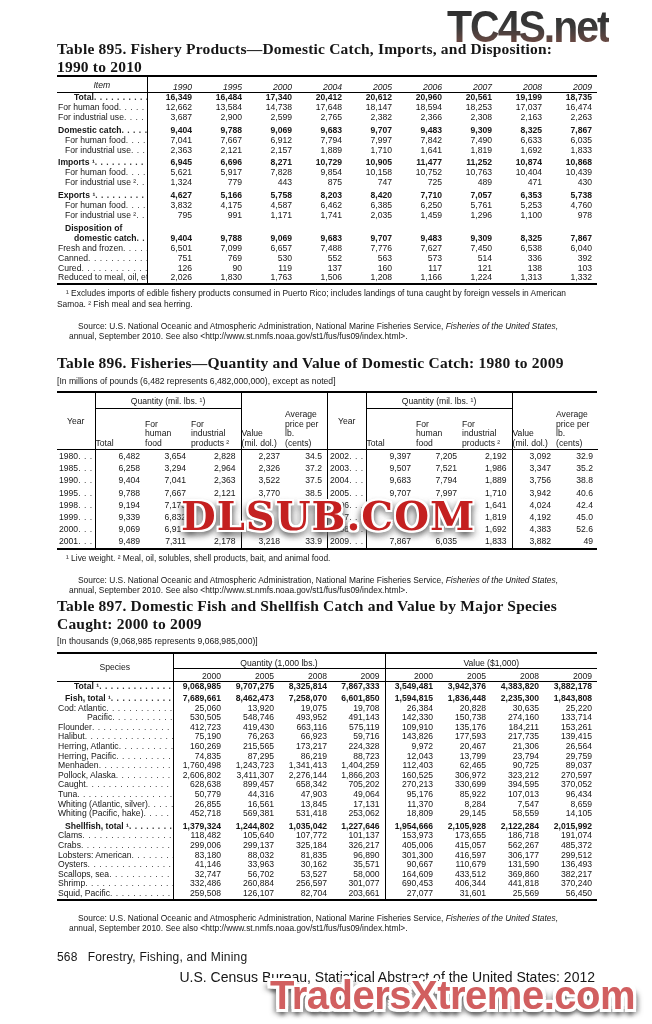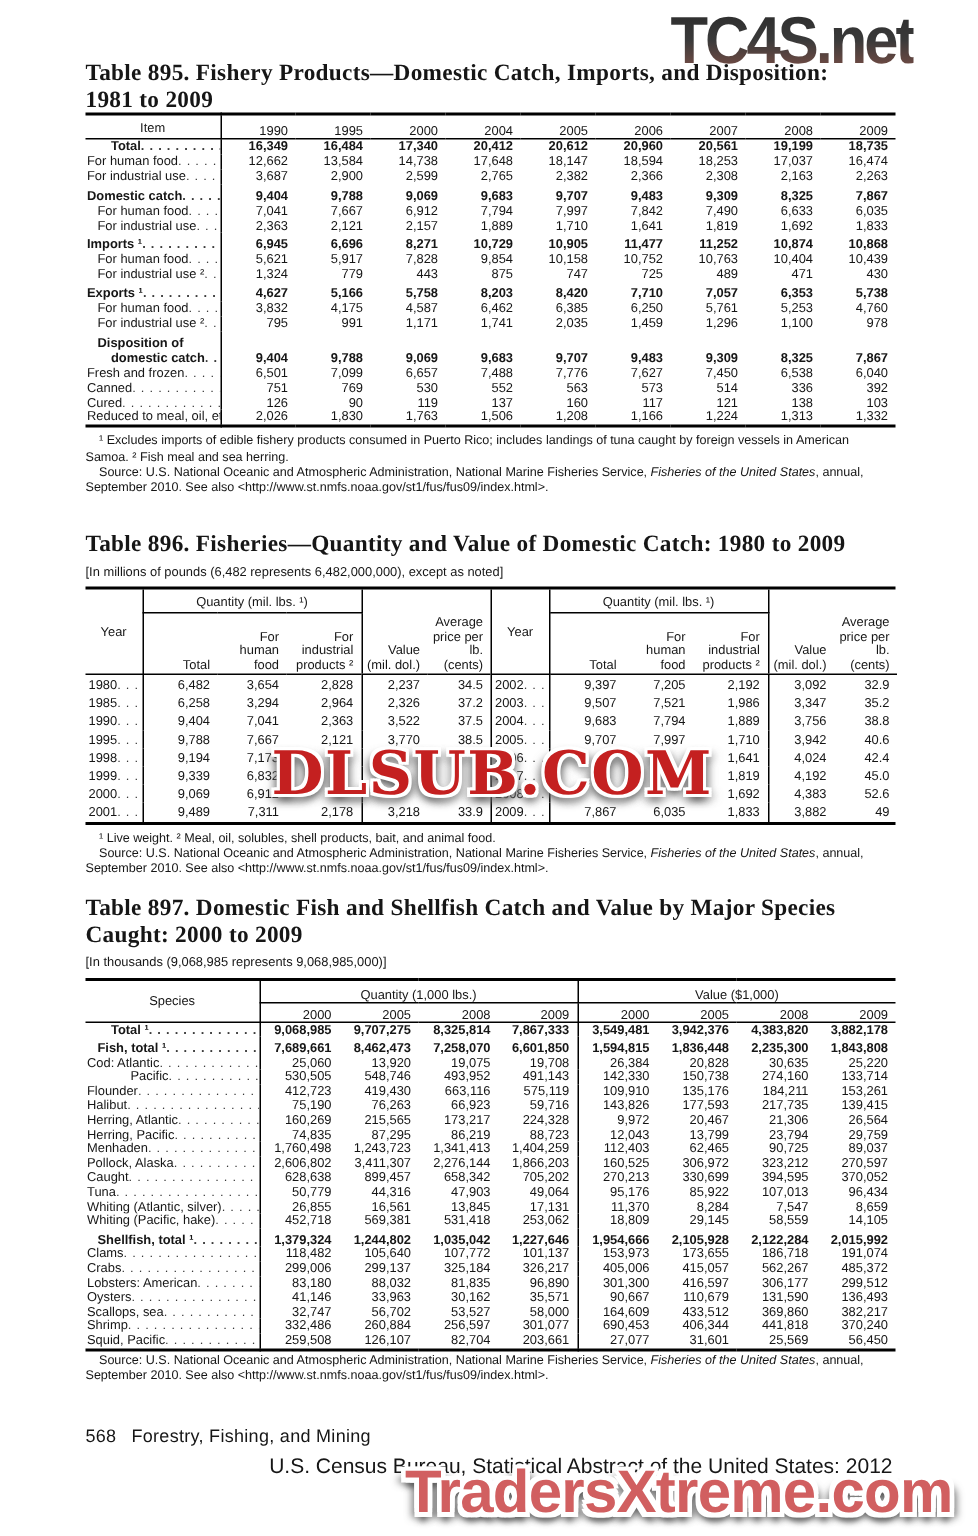--- a/index.html
+++ b/index.html
@@ -21,43 +21,43 @@
   .yh{font-weight:400;}
   .lbl{border-right:1px solid #000;overflow:hidden;}
   .lline{display:flex;}
   .txt{white-space:nowrap;}
   .dots{flex:1;overflow:hidden;white-space:nowrap;color:#3a3a3a;letter-spacing:.5px;}
   .ind0{padding-left:1px;}.ind1{padding-left:8px;}.ind2{padding-left:17px;}.ind3{padding-left:30px;}
   tr.gap td{padding-top:3px;}
   td.vb{vertical-align:bottom;}
   
   .t895 tbody td{line-height:9.9px;}
-  .t895 thead th{height:15px;vertical-align:bottom;}
+  .t895 thead th{height:15px;vertical-align:bottom;font-style:italic;}
   .t895 .item-h{text-align:center;vertical-align:middle;border-right:1px solid #000;}
   
   .halves{display:flex;border-top:2px solid #000;border-bottom:2px solid #000;}
   .half{width:270px;}
   .half.l{border-right:1px solid #000;}
   .t896h tbody td{line-height:12.2px;}
   .t896h .yearh{text-align:center;vertical-align:middle;border-right:1px solid #000;}
   .t896h .qgrph{text-align:center;vertical-align:middle;height:15px;
                 border-bottom:1px solid #000;border-right:1px solid #000;font-weight:400;}
-  .t896h .colh{vertical-align:bottom;text-align:right;padding-right:5px;line-height:9.8px;height:40px;}
+  .t896h .colh{vertical-align:bottom;text-align:left;padding-right:5px;line-height:9.8px;height:40px;}
   .t896h .c2{border-right:1px solid #000;}
   .t896h td.yr{border-right:1px solid #000;padding-left:2px;}
   
   .t897 tbody td{line-height:9.6px;}
   .t897 .sph{text-align:center;vertical-align:middle;border-right:1px solid #000;}
   .t897 .grph{text-align:center;vertical-align:bottom;height:14px;border-bottom:1px solid #000;font-weight:400;}
   .t897 .grph.q{border-right:1px solid #000;}
   .t897 .yrow th{height:12px;vertical-align:bottom;}
   .t897 .c3{border-right:1px solid #000;}
   
   .fn{font-size:8.4px;line-height:10.3px;margin:3px 0 0 0;text-indent:9px;}
-  .src{font-size:8.4px;line-height:10.3px;margin:0;text-indent:9px;}
+  .src{font-size:8.4px;line-height:10.3px;margin:12px;text-indent:9px;}
   .src i{font-family:inherit;}
   
   .pagefoot{position:absolute;left:57px;top:950px;font-size:12px;letter-spacing:.2px;}
   .pagefoot .pn{margin-right:10px;}
   .credit{position:absolute;right:57px;top:969px;font-size:14px;}
   
   .wm{position:absolute;white-space:nowrap;pointer-events:none;}
   .wm-top{top:2px;left:447px;font-weight:700;font-size:41px;line-height:46px;letter-spacing:-2px;
           transform:scaleY(1.08);transform-origin:top left;color:#4a3a36;}
   @supports (-webkit-background-clip:text){
@@ -78,21 +78,21 @@
                          0 6px 4px rgba(70,70,70,.9),5px 4px 5px rgba(90,90,90,.7),
                          -5px 4px 5px rgba(90,90,90,.7);}
 </style>
 </head>
 <body>
 
 <div class="page">
 
   <div class="sec" id="sec895">
     <h2 class="ttl"><span>Table 895. Fishery Products—Domestic Catch, Imports, and Disposition:</span><br>
-      <span>1981 to 2009</span></h2>
+      <span>1990 to 2010</span></h2>
     <table class="grid t895">
       <colgroup>
           <col style="width:90px">
         <col span="9" style="width:50px">
         </colgroup>
       <thead>
         <tr id="t895-head">
           <th class="item-h">Item</th>
         <th class="num yh">1990</th>
             <th class="num yh">1995</th>

